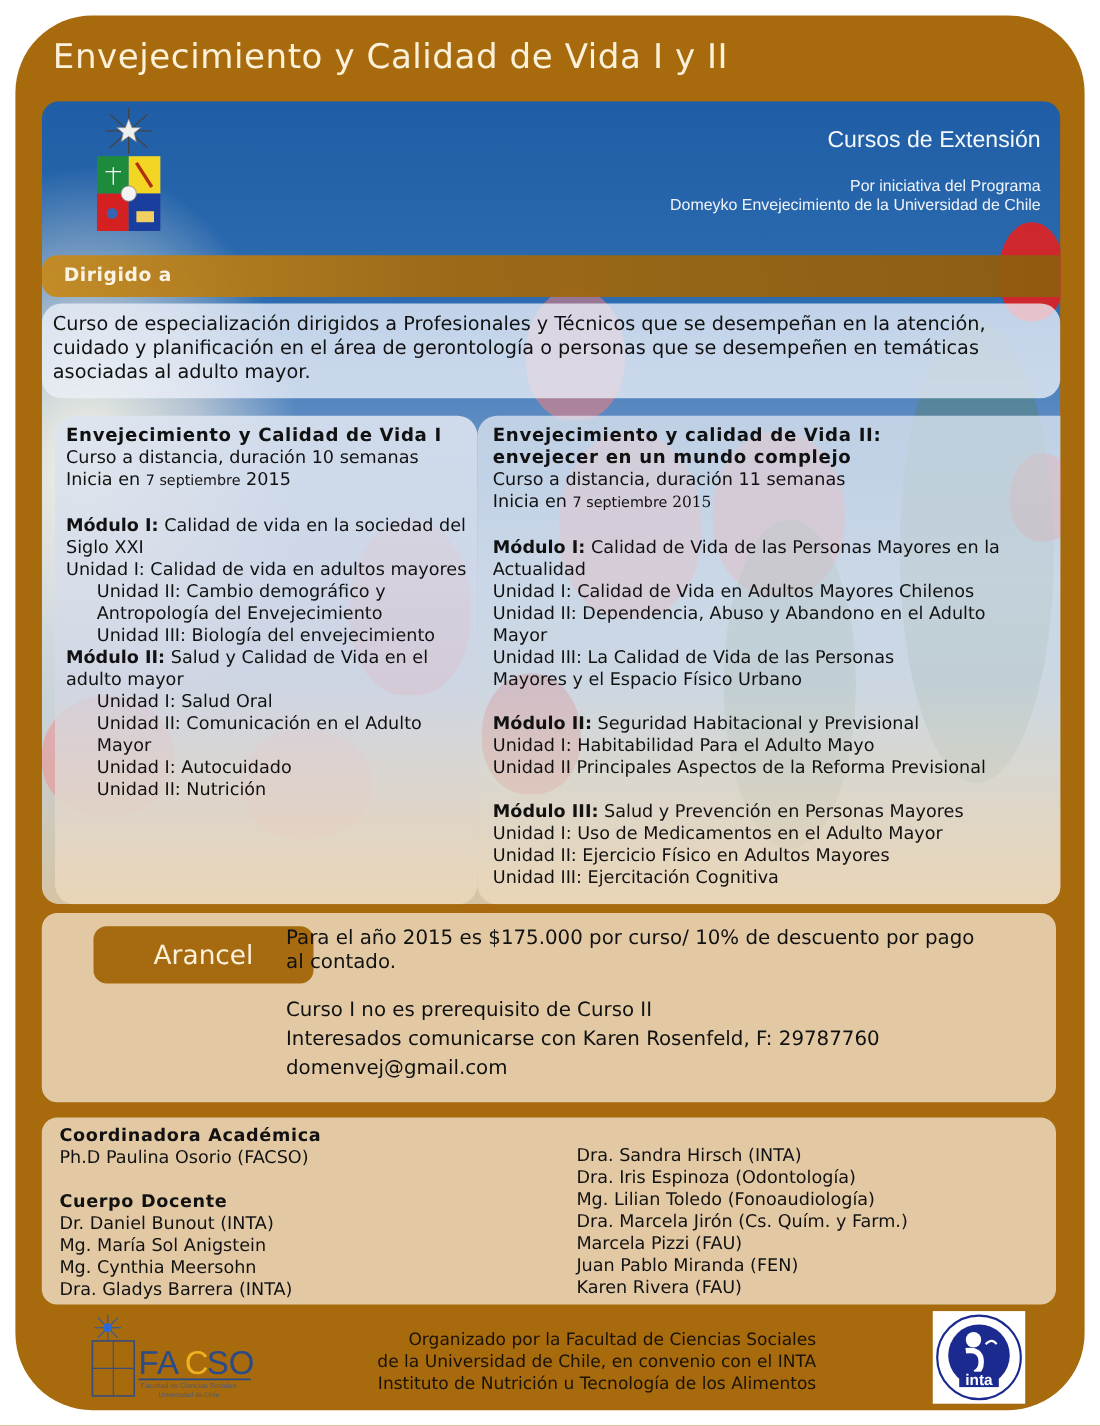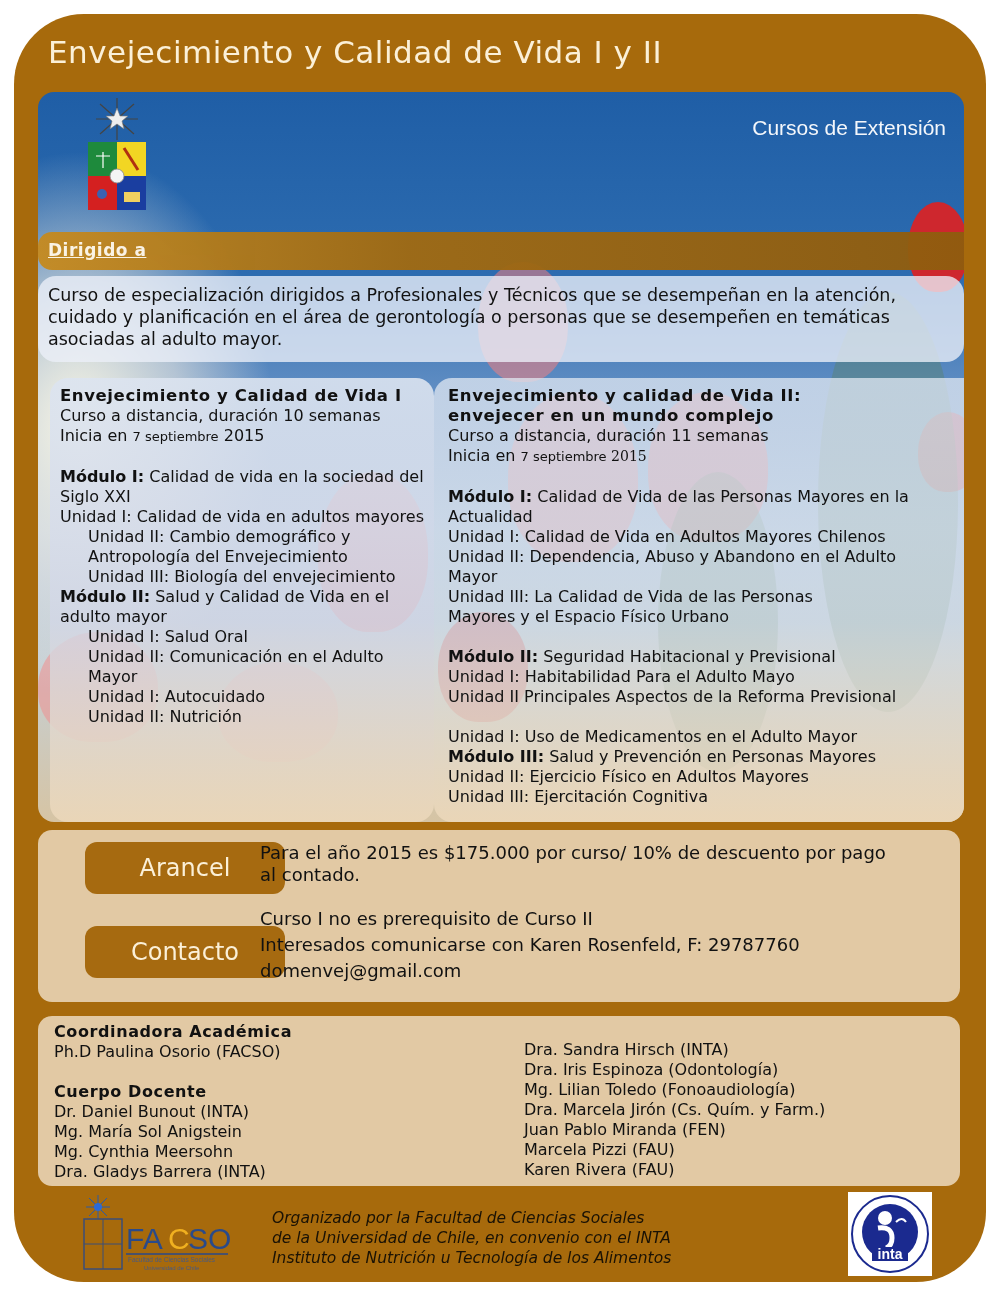--- a/index.html
+++ b/index.html
@@ -28,21 +28,21 @@
     position: absolute; right: 18px; top: 24px; font-family: "Liberation Sans", sans-serif; font-size: 21px; color: #f4f7fb; text-align: right;
   }
   .ext-sub {
     position: absolute; right: 18px; top: 70px; font-family: "Liberation Sans", sans-serif; font-size: 14.5px; line-height: 17px; color: #f0f4f8; text-align: right;
   }
   .dirigido-bar {
     position: absolute; left: 0; top: 140px; width: 926px; height: 38px;
     background: linear-gradient(90deg, #c58b22 0%, #a06a12 40%, #8f5c0e 100%); border-radius: 14px 0 0 14px; opacity: 0.96;
   }
   .dirigido-label {
-    position: absolute; left: 10px; top: 8px; font-size: 17px; font-weight: bold; color: #fff6e6; letter-spacing: 0.5px; text-decoration: underline;
+    position: absolute; left: 20px; top: 8px; font-size: 17px; font-weight: bold; color: #fff6e6; letter-spacing: 0.5px;
   }
   .box {
     position: absolute; background: rgba(236,240,248,0.78); border-radius: 18px;
   }
   .intro { left: 0; top: 184px; width: 926px; height: 86px; }
   .intro p {
     margin: 0; position: absolute; left: 10px; top: 8px; width: 900px; font-size: 17.5px; line-height: 22px; color: #111;
   }
   .course1 { left: 12px; top: 286px; width: 384px; height: 444px;
     background: linear-gradient(180deg, rgba(220,228,240,0.9) 0%, rgba(210,215,230,0.8) 55%, rgba(235,215,185,0.92) 100%); }
@@ -60,21 +60,21 @@
   .fees { left: 38px; top: 830px; width: 922px; height: 172px; }
   .tag {
     position: absolute; left: 10px; width: 200px; height: 52px; background: #a66a10; border-radius: 12px;
     color: #fbf0d8; font-size: 24px; text-align: center; line-height: 52px; margin-left: 37px;
   }
   .fee-text { position: absolute; left: 222px; font-size: 18px; line-height: 22px; color: #111; }
   .staff { left: 38px; top: 1016px; width: 922px; height: 170px; }
   .staff-col { position: absolute; font-size: 16px; line-height: 20px; color: #111; }
   .staff-col .h { font-weight: bold; letter-spacing: 0.6px; }
   .footer-text {
-    position: absolute; left: 272px; top: 1208px; width: 470px; text-align: left; font-size: 15.5px; line-height: 20px; color: #1a1205; font-style: italic;
+    position: absolute; left: 272px; top: 1208px; width: 470px; text-align: right; font-size: 15.5px; line-height: 20px; color: #1a1205;
   }
   .facso { position: absolute; left: 82px; top: 1193px; width: 150px; height: 80px; }
   .inta { position: absolute; left: 848px; top: 1192px; width: 84px; height: 84px; background: #fff; }
 </style>
 </head>
 <body>
 
 <div class="frame"></div>
 
 <div class="title">Envejecimiento y Calidad de Vida I y II</div>
@@ -107,20 +107,24 @@
     <rect x="29" y="80" width="29" height="34" fill="#1a3ea0"></rect>
     <circle cx="29" cy="80" r="7" fill="#f4f4f4" stroke="#888" stroke-width="0.8"></circle>
     <line x1="8" y1="60" x2="22" y2="60" stroke="#fff" stroke-width="1.2"></line>
     <line x1="15" y1="56" x2="15" y2="72" stroke="#fff" stroke-width="1.2"></line>
     <line x1="36" y1="52" x2="50" y2="74" stroke="#b03010" stroke-width="3"></line>
     <rect x="36" y="96" width="16" height="10" fill="#f0d060"></rect>
     <circle cx="14" cy="98" r="5" fill="#3b62b0"></circle>
   </svg>
 
   <div class="ext-title">Cursos de Extensión</div>
+  <div class="ext-sub">
+    <div>Por iniciativa del Programa</div>
+    <div>Domeyko Envejecimiento de la Universidad de Chile</div>
+  </div>
 
   <div class="dirigido-bar">
     <div class="dirigido-label">Dirigido a</div>
   </div>
 
   <div class="box intro">
     <p>Curso de especialización dirigidos a Profesionales y Técnicos que se desempeñan en la atención, cuidado y planificación en el área de gerontología o personas que se desempeñen en temáticas asociadas al adulto mayor.</p>
   </div>
 
   <div class="box course1">
@@ -150,36 +154,35 @@
       <div class="gap"></div>
       <div><span class="ml">Módulo I:</span><span> Calidad de Vida de las Personas Mayores en la Actualidad</span></div>
       <div>Unidad I: Calidad de Vida en Adultos Mayores Chilenos</div>
       <div>Unidad II: Dependencia, Abuso y Abandono en el Adulto Mayor</div>
       <div style="width:400px;">Unidad III: La Calidad de Vida de las Personas Mayores y el Espacio Físico Urbano</div>
       <div class="gap"></div>
       <div><span class="ml">Módulo II:</span><span> Seguridad Habitacional y Previsional</span></div>
       <div>Unidad I: Habitabilidad Para el Adulto Mayo</div>
       <div>Unidad II Principales Aspectos de la Reforma Previsional</div>
       <div class="gap"></div>
+      <div><span class="ml">Módulo III:</span><span> Salud y Prevención en Personas Mayores</span></div>
       <div>Unidad I: Uso de Medicamentos en el Adulto Mayor</div>
-      <div><span class="ml">Módulo III:</span><span> Salud y Prevención en Personas Mayores</span></div>
       <div>Unidad II: Ejercicio Físico en Adultos Mayores</div>
       <div>Unidad III: Ejercitación Cognitiva</div>
     </div>
   </div>
 </div>
 
 <div class="panel fees">
   <div class="tag" style="top:12px;">Arancel</div>
   <div class="fee-text" style="top:12px;width:680px;">
     <div>Para el año 2015 es $175.000 por curso/ 10% de descuento por pago</div>
     <div>al contado.</div>
     <div style="margin-top:22px;">Curso I no es prerequisito de Curso II</div>
   </div>
-  <div class="tag" style="top:96px;">Contacto</div>
   <div class="fee-text" style="top:104px;width:680px;">
     <div>Interesados comunicarse con Karen Rosenfeld, F: 29787760</div>
     <div style="margin-top:4px;">domenvej@gmail.com</div>
   </div>
 </div>
 
 <div class="panel staff">
   <div class="staff-col" style="left:16px;top:6px;">
     <div class="h">Coordinadora Académica</div>
     <div>Ph.D Paulina Osorio (FACSO)</div>
@@ -188,22 +191,22 @@
     <div>Dr. Daniel Bunout (INTA)</div>
     <div>Mg. María Sol Anigstein</div>
     <div>Mg. Cynthia Meersohn</div>
     <div>Dra. Gladys Barrera (INTA)</div>
   </div>
   <div class="staff-col" style="left:486px;top:24px;">
     <div>Dra. Sandra Hirsch (INTA)</div>
     <div>Dra. Iris Espinoza (Odontología)</div>
     <div>Mg. Lilian Toledo (Fonoaudiología)</div>
     <div>Dra. Marcela Jirón (Cs. Quím. y Farm.)</div>
+    <div>Marcela Pizzi (FAU)</div>
     <div>Juan Pablo Miranda (FEN)</div>
-    <div>Marcela Pizzi (FAU)</div>
     <div>Karen Rivera (FAU)</div>
   </div>
 </div>
 
 <svg class="facso" viewBox="0 0 150 80">
   <g stroke="#2a5aa8" stroke-width="1">
       <line x1="16" y1="2" x2="16" y2="26"></line>
       <line x1="4" y1="14" x2="28" y2="14"></line>
       <line x1="7" y1="5" x2="25" y2="23"></line>
       <line x1="25" y1="5" x2="7" y2="23"></line>

